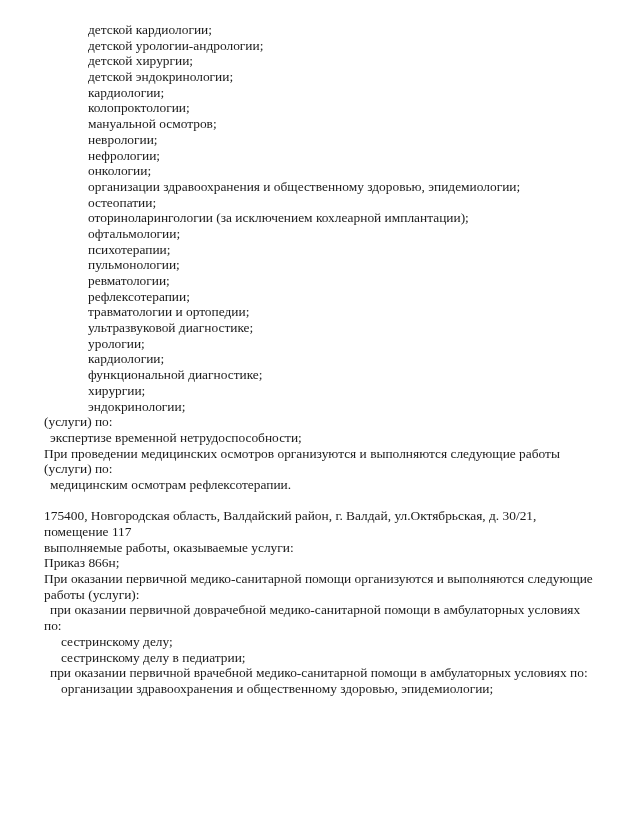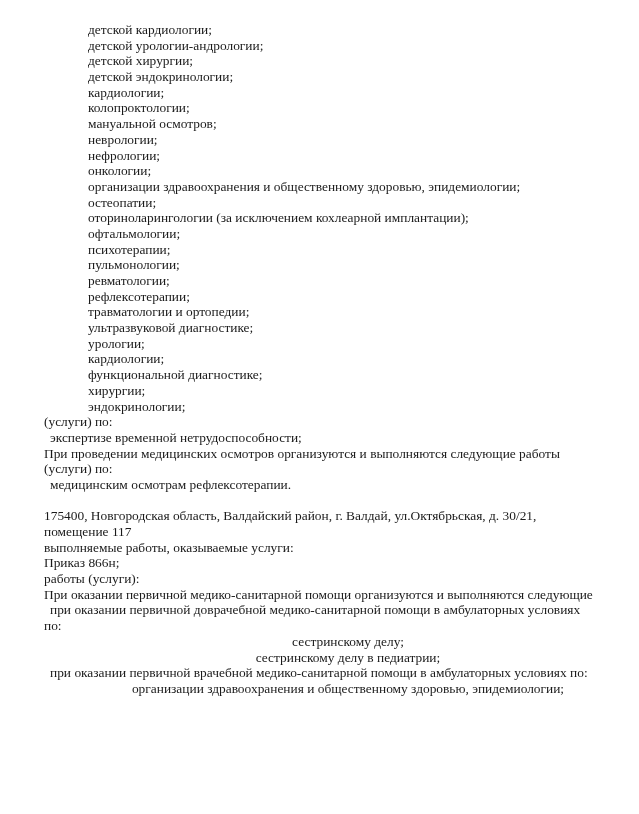--- a/index.html
+++ b/index.html
@@ -24,21 +24,21 @@
     right: 4px;
     font-size: 13.4px;
     line-height: 15.7px;
   }
   .line {
     white-space: pre;
     height: 15.7px;
   }
   .ind-0 { padding-left: 0; }
   .ind-1 { padding-left: 6px; }
-  .ind-2 { padding-left: 17px; text-align: center; }
+  .ind-2 { padding-left: 17px; }
   .ind-3 { padding-left: 44px; }
 </style>
 </head>
 <body>
 
 <div class="page">
   <div class="doc-text" id="doc-lines">
       <div class="line ind-3">детской кардиологии;</div>
       <div class="line ind-3">детской урологии-андрологии;</div>
       <div class="line ind-3">детской хирургии;</div>
@@ -67,22 +67,22 @@
       <div class="line ind-0">(услуги) по:</div>
       <div class="line ind-1">экспертизе временной нетрудоспособности;</div>
       <div class="line ind-0">При проведении медицинских осмотров организуются и выполняются следующие работы</div>
       <div class="line ind-0">(услуги) по:</div>
       <div class="line ind-1">медицинским осмотрам рефлексотерапии.</div>
       <div class="line ind-0">&nbsp;</div>
       <div class="line ind-0">175400, Новгородская область, Валдайский район, г. Валдай, ул.Октябрьская, д. 30/21,</div>
       <div class="line ind-0">помещение 117</div>
       <div class="line ind-0">выполняемые работы, оказываемые услуги:</div>
       <div class="line ind-0">Приказ 866н;</div>
+      <div class="line ind-0">При оказании первичной медико-санитарной помощи организуются и выполняются следующие</div>
       <div class="line ind-0">работы (услуги):</div>
-      <div class="line ind-0">При оказании первичной медико-санитарной помощи организуются и выполняются следующие</div>
       <div class="line ind-1">при оказании первичной доврачебной медико-санитарной помощи в амбулаторных условиях</div>
       <div class="line ind-0">по:</div>
       <div class="line ind-2">сестринскому делу;</div>
       <div class="line ind-2">сестринскому делу в педиатрии;</div>
       <div class="line ind-1">при оказании первичной врачебной медико-санитарной помощи в амбулаторных условиях по:</div>
       <div class="line ind-2">организации здравоохранения и общественному здоровью, эпидемиологии;</div>
     </div>
 </div>
 
 </body></html>

